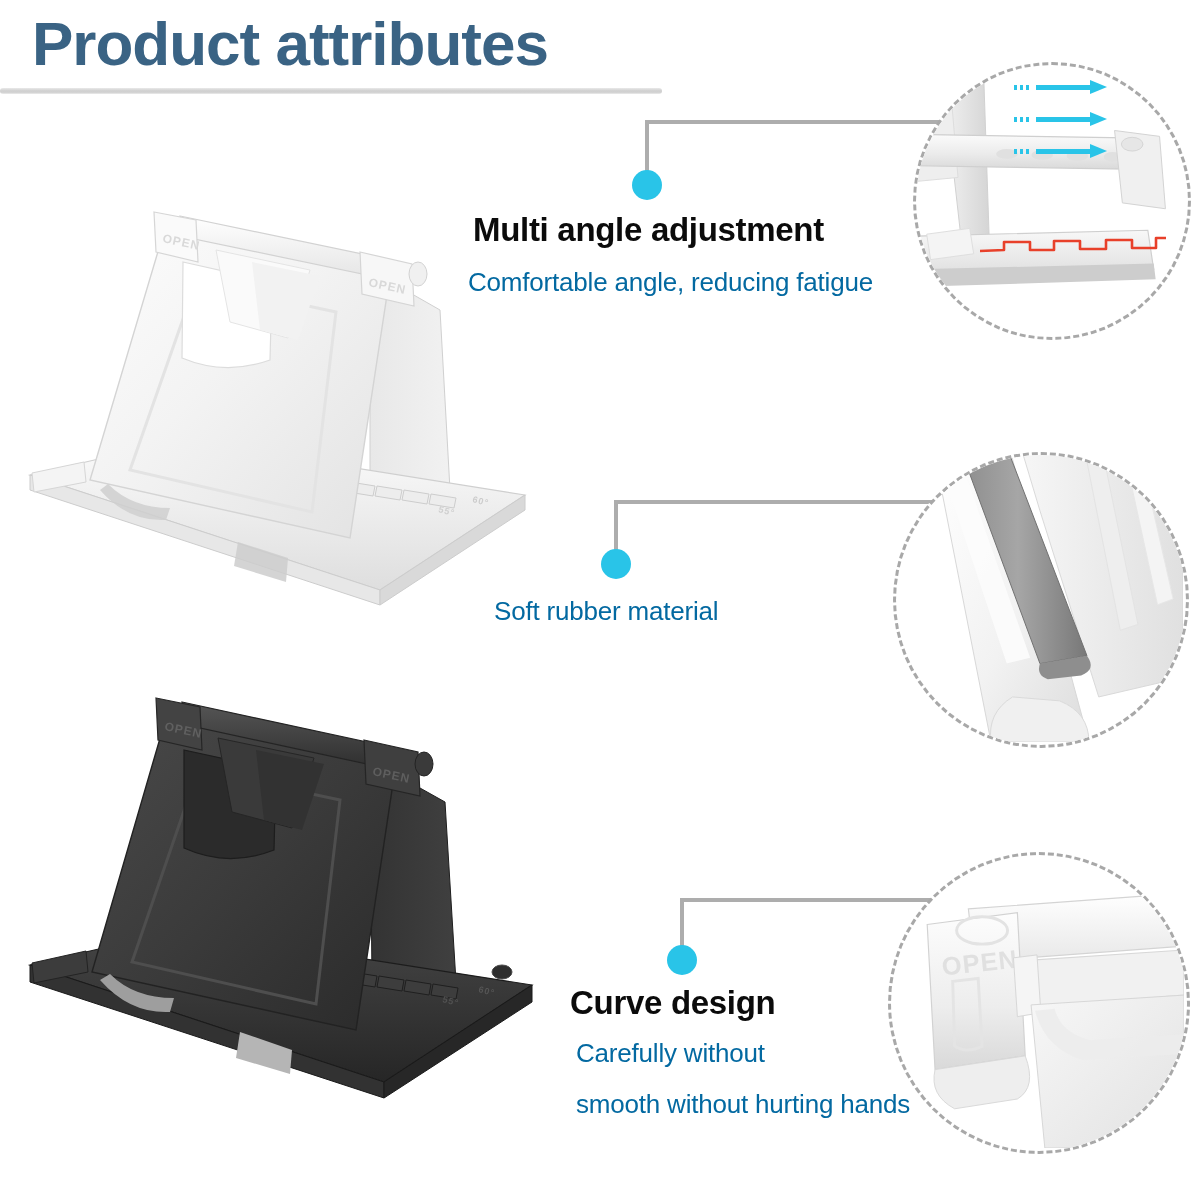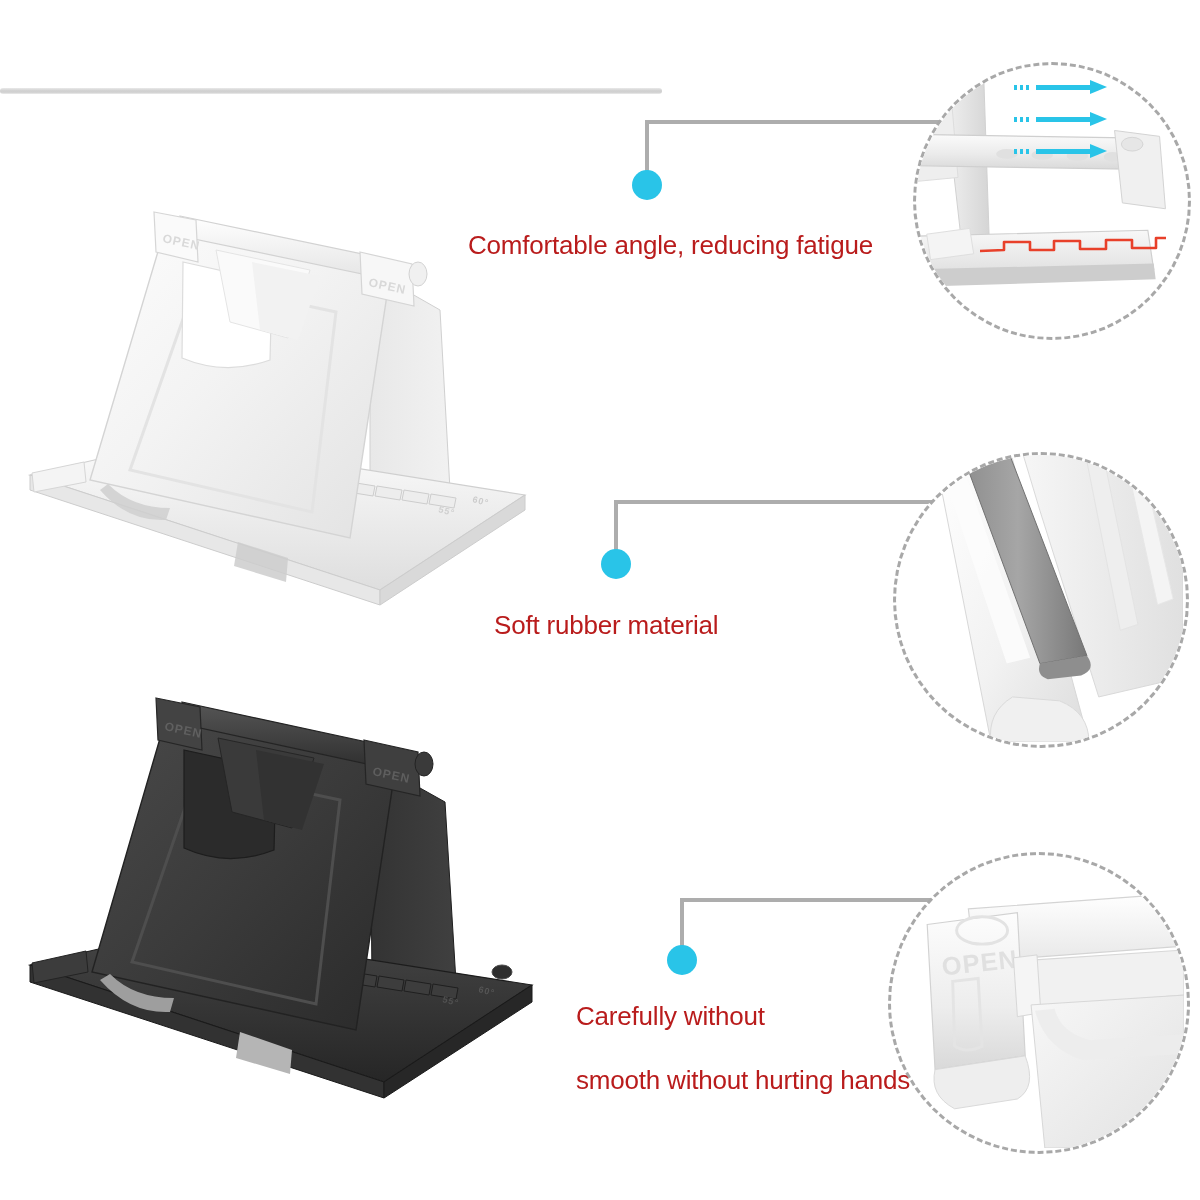--- a/index.html
+++ b/index.html
@@ -25,21 +25,21 @@
   }
 
   
   .callout{position:absolute;}
   .callout-title{
     font-size:33px;font-weight:bold;color:#0b0b0b;
     white-space:nowrap;line-height:1.12;
     letter-spacing:-0.3px;
   }
   .callout-sub{
-    font-size:26px;font-weight:normal;color:#b91c1c;
+    font-size:26px;font-weight:normal;color:#0369a1;
     white-space:nowrap;line-height:1.5;
     letter-spacing:-0.2px;
   }
 
   
   .leader-h{position:absolute;height:4px;background:#adadad;}
   .leader-v{position:absolute;width:4px;background:#adadad;}
   .dot{
     position:absolute;width:30px;height:30px;border-radius:50%;
     background:#29c4e8;
@@ -73,20 +73,21 @@
   .emboss{
     font-family:"Liberation Sans",sans-serif;
     font-weight:bold;letter-spacing:1px;
   }
 </style>
 </head>
 <body>
 
 <div id="stage">
 
+  <div id="page-title">Product attributes</div>
   <div id="title-rule"></div>
 
   <div class="product" style="left:20px;top:190px;width:520px;height:440px;">
     <svg width="520" height="440" viewBox="0 0 520 440">
       <defs>
         <linearGradient id="wfront" x1="0" y1="0" x2="1" y2="1">
           <stop offset="0%" stop-color="#fdfdfd"></stop>
           <stop offset="45%" stop-color="#f3f3f3"></stop>
           <stop offset="100%" stop-color="#e2e2e2"></stop>
         </linearGradient>
@@ -210,38 +211,40 @@
       <polygon points="220,352 272,370 270,394 216,378" fill="#b5b5b5"></polygon>
       <polygon points="12,283 66,271 68,292 14,303" fill="#3c3c3c" stroke="#232323" stroke-width="1"></polygon>
     </svg>
   </div>
 
   <div class="leader-h" style="left:645px;top:120px;width:360px;"></div>
   <div class="leader-v" style="left:645px;top:120px;height:58px;"></div>
   <div class="dot" style="left:632px;top:170px;"></div>
 
   <div class="callout" style="left:473px;top:212px;width:440px;">
+    <div class="callout-title">Multi angle adjustment</div>
     <div class="callout-sub" style="margin-top:14px;margin-left:-5px;">Comfortable angle, reducing fatigue</div>
   </div>
 
   <div class="leader-h" style="left:614px;top:500px;width:392px;"></div>
   <div class="leader-v" style="left:614px;top:500px;height:56px;"></div>
   <div class="dot" style="left:601px;top:549px;"></div>
 
   <div class="callout" style="left:484px;top:592px;width:420px;">
-    <div class="callout-sub" style="margin-top:14px;margin-left:10px;">Soft rubber material</div>
+    <div class="callout-sub" style="margin-left:10px;">Soft rubber material</div>
   </div>
 
   <div class="leader-h" style="left:680px;top:898px;width:432px;"></div>
   <div class="leader-v" style="left:680px;top:898px;height:54px;"></div>
   <div class="dot" style="left:667px;top:945px;"></div>
 
   <div class="callout" style="left:570px;top:985px;width:400px;">
+    <div class="callout-title">Curve design</div>
     <div class="callout-sub" style="margin-top:12px;margin-left:6px;">Carefully without</div>
-    <div class="callout-sub" style="margin-top:25px;margin-left:6px;">smooth without hurting hands</div>
+    <div class="callout-sub" style="margin-top:12px;margin-left:6px;">smooth without hurting hands</div>
   </div>
 
   <div class="detail-circle" style="left:913px;top:62px;width:272px;height:272px;">
     <svg class="detail-inner" width="278" height="278" viewBox="0 0 278 278">
       <defs>
         <linearGradient id="d1rail" x1="0" y1="0" x2="0" y2="1">
           <stop offset="0%" stop-color="#fbfbfb"></stop>
           <stop offset="55%" stop-color="#ebebeb"></stop>
           <stop offset="100%" stop-color="#d9d9d9"></stop>
         </linearGradient>

